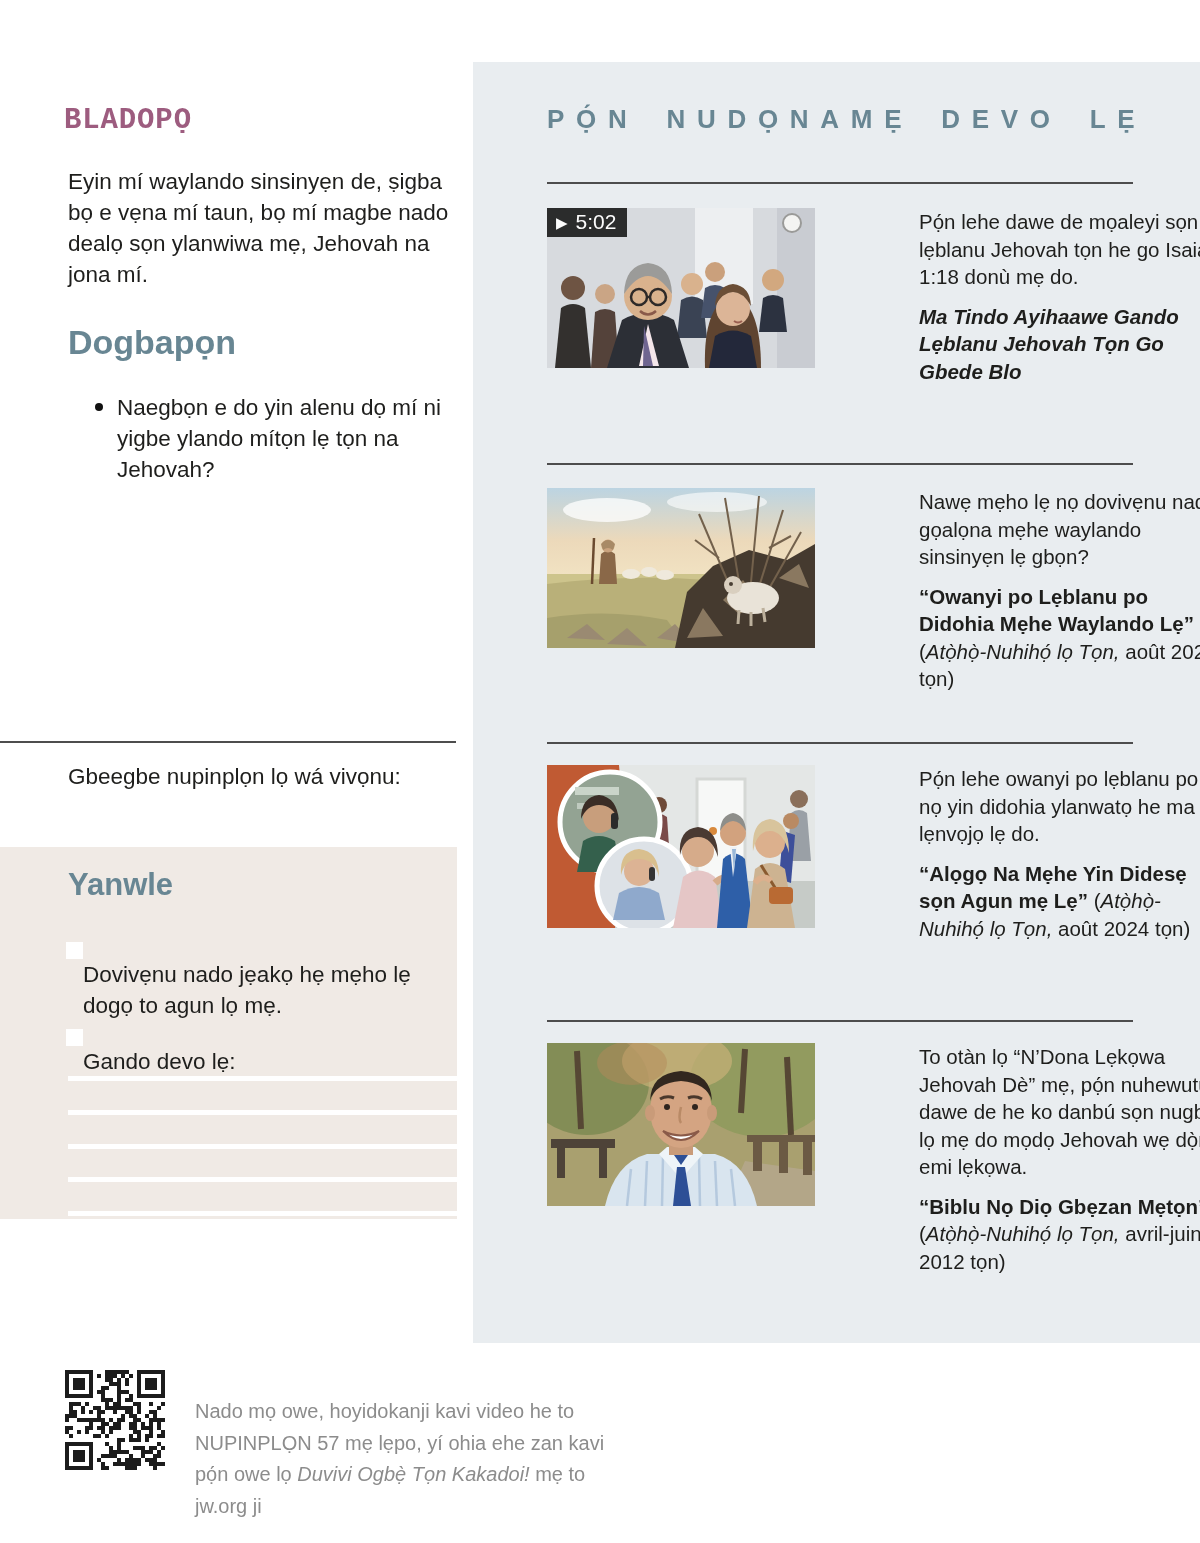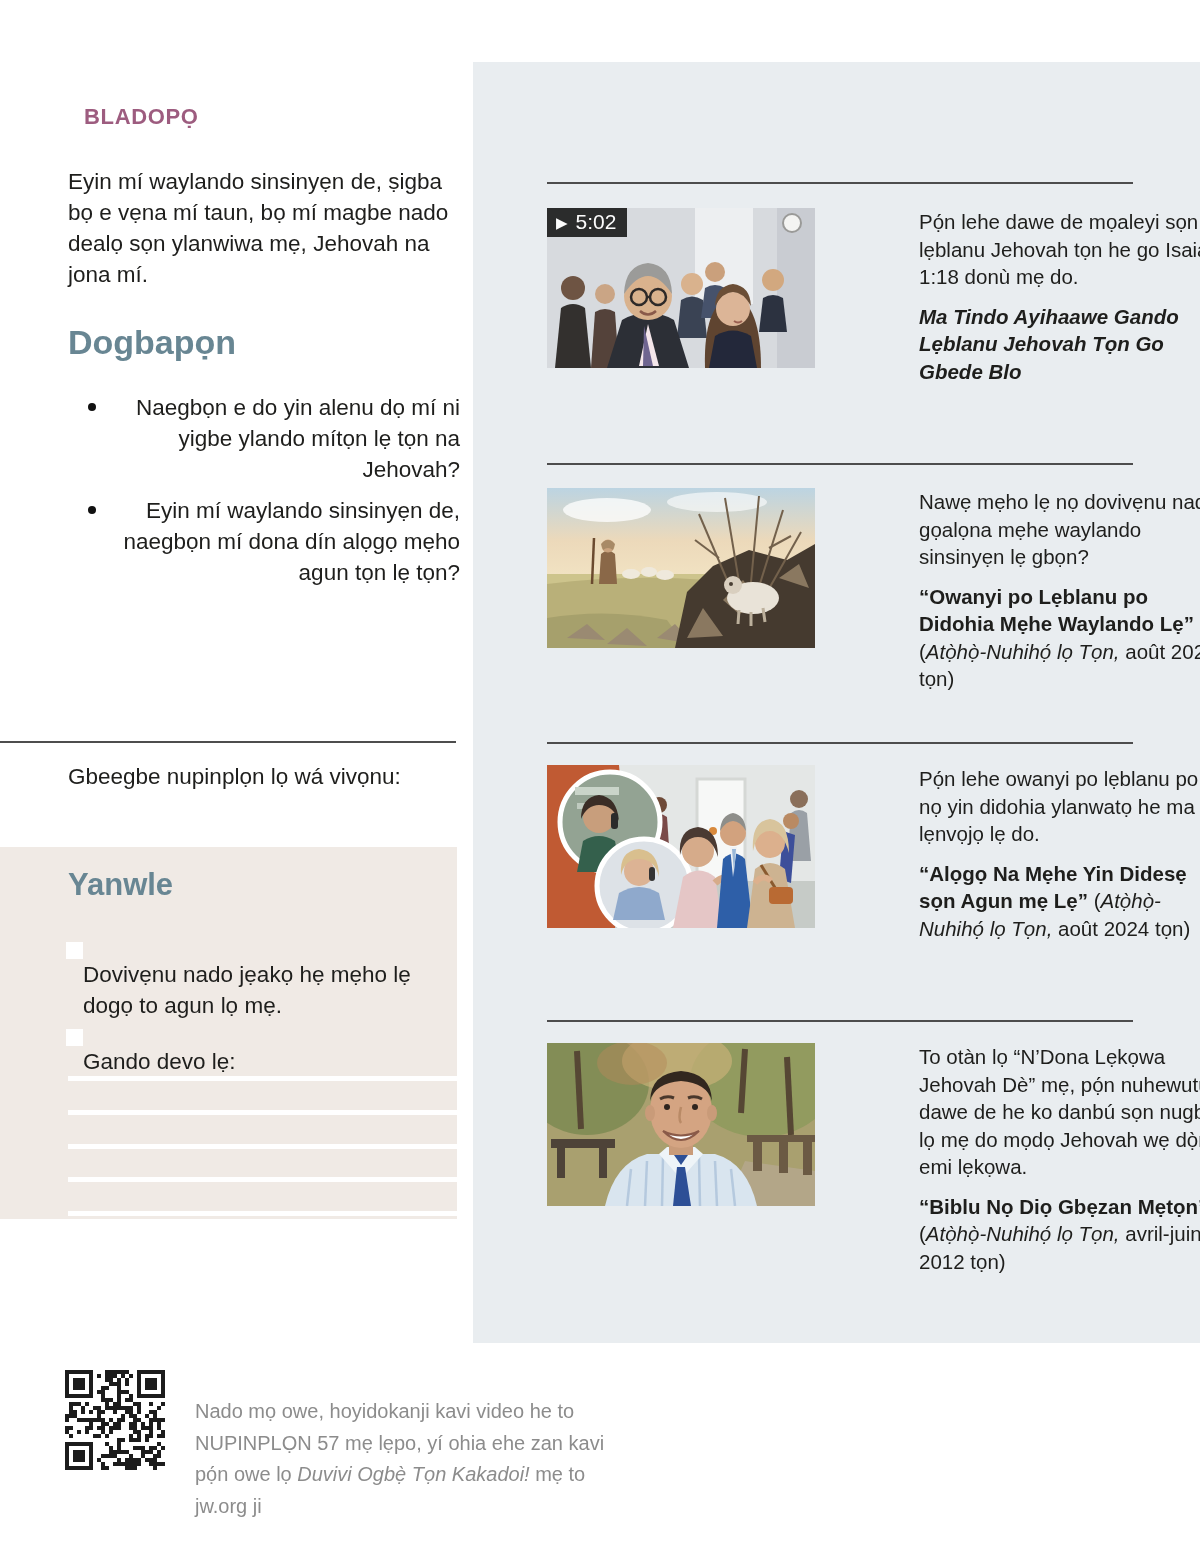--- a/index.html
+++ b/index.html
@@ -12,25 +12,25 @@
     --rule:#4d4d4d;
     --badge-bg:#1f1f1f;
   }
   *{margin:0;padding:0;box-sizing:border-box;}
   html,body{background:#fff;}
   #page{
     position:relative;width:1200px;height:1543px;background:#fff;overflow:hidden;
     font-family:"Liberation Sans","DejaVu Sans",sans-serif;color:var(--text);
   }
   
-  .h-purple{position:absolute;left:84px;top:104px;font-size:22px;font-weight:700;
-    letter-spacing:.03em;color:var(--accent-purple);}
+  .h-purple{position:absolute;left:64px;top:104px;font-size:29px;font-weight:700;
+    letter-spacing:.03em;color:var(--accent-purple);font-family:Liberation Mono, monospace;}
   .intro{position:absolute;left:68px;top:166px;width:400px;font-size:22.5px;line-height:31px;}
   .h-slate-lg{position:absolute;left:68px;top:323px;font-size:34px;font-weight:700;color:var(--accent-slate);}
-  .q-list{position:absolute;left:88px;top:392px;width:372px;list-style:none;text-align:right;}
+  .q-list{position:absolute;left:95px;top:392px;width:372px;list-style:none;}
   .q-list li{position:relative;padding-left:22px;margin-bottom:10px;font-size:22.5px;line-height:31px;}
   .q-list li .dot{position:absolute;left:0;top:11px;width:8px;height:8px;border-radius:50%;background:#111;}
   .rule-left{position:absolute;left:0;top:741px;width:456px;height:2px;background:var(--rule);}
   .review{position:absolute;left:68px;top:761px;width:400px;font-size:22.5px;line-height:31px;}
   .goal-box{position:absolute;left:0;top:847px;width:457px;height:372px;background:var(--box-bg);}
   .goal-box .h-yanwle{position:absolute;left:68px;top:20px;font-size:31px;font-weight:700;color:var(--accent-slate);}
   .goal-row{position:absolute;left:66px;width:360px;display:flex;align-items:flex-start;flex-direction:column;}
   .goal-row .checkbox{flex:0 0 17px;width:17px;height:17px;background:#fff;margin-top:7px;}
   .goal-row .goal-text{margin-left:17px;font-size:22.5px;line-height:31px;}
   .write-line{position:absolute;left:68px;width:389px;height:5px;background:#fff;}
@@ -58,21 +58,20 @@
 <body>
 
 <div id="page">
 
   <h1 class="h-purple">BLADOPỌ</h1>
   <p class="intro">Eyin mí waylando sinsinyẹn de, ṣigba bọ e vẹna mí taun, bọ mí magbe nado dealọ sọn ylanwiwa mẹ, Jehovah na jona mí.</p>
 
   <h2 class="h-slate-lg">Dogbapọn</h2>
   <ul class="q-list">
     <li><span class="dot"></span><span>Naegbọn e do yin alenu dọ mí ni yigbe ylando mítọn lẹ tọn na Jehovah?</span></li>
-    <li><span class="dot"></span><span>Eyin mí waylando sinsinyẹn de, naegbọn mí dona dín alọgọ mẹho agun tọn lẹ tọn?</span></li>
   </ul>
 
   <div class="rule-left"></div>
   <p class="review">Gbeegbe nupinplọn lọ wá vivọnu:</p>
 
   <div class="goal-box">
     <h2 class="h-yanwle">Yanwle</h2>
     <div class="goal-row" style="top:88px;">
       <span class="checkbox"></span>
       <span class="goal-text">Dovivẹnu nado jẹakọ hẹ mẹho lẹ dogọ to agun lọ mẹ.</span>
@@ -391,20 +390,21 @@
         <rect x="36" y="96" width="4" height="4"></rect>
         <rect x="40" y="96" width="4" height="4"></rect>
         <rect x="60" y="96" width="4" height="4"></rect>
         <rect x="64" y="96" width="4" height="4"></rect>
         <rect x="68" y="96" width="4" height="4"></rect>
         <rect x="88" y="96" width="4" height="4"></rect>
       </svg></div>
   <p class="qr-caption"><span>Nado mọ owe, hoyidokanji kavi video he to NUPINPLỌN 57 mẹ lẹpo, yí ohia ehe zan kavi pọ́n owe lọ </span><span class="it">Duvivi Ogbẹ̀ Tọn Kakadoi!</span><span> mẹ to jw.org ji</span></p>
 
   <div class="panel">
+    <h2 class="panel-h">PỌ́N NUDỌNAMẸ DEVO LẸ</h2>
     <div class="rule" style="top:120px;"></div>
 
     <div class="media-item" style="top:146px;height:255px;">
       <span class="thumb">
         <svg viewBox="0 0 268 160" height="160">
           <rect width="268" height="160" fill="#d7dade"></rect>
           <rect x="148" y="0" width="58" height="96" fill="#edeff1"></rect>
           <rect x="230" y="0" width="38" height="160" fill="#c9ccd2"></rect>
           <circle cx="245" cy="15" r="9" fill="#f4f4f2" stroke="#9a9a98" stroke-width="2"></circle>
           <circle cx="26" cy="80" r="12" fill="#6e5443"></circle>

